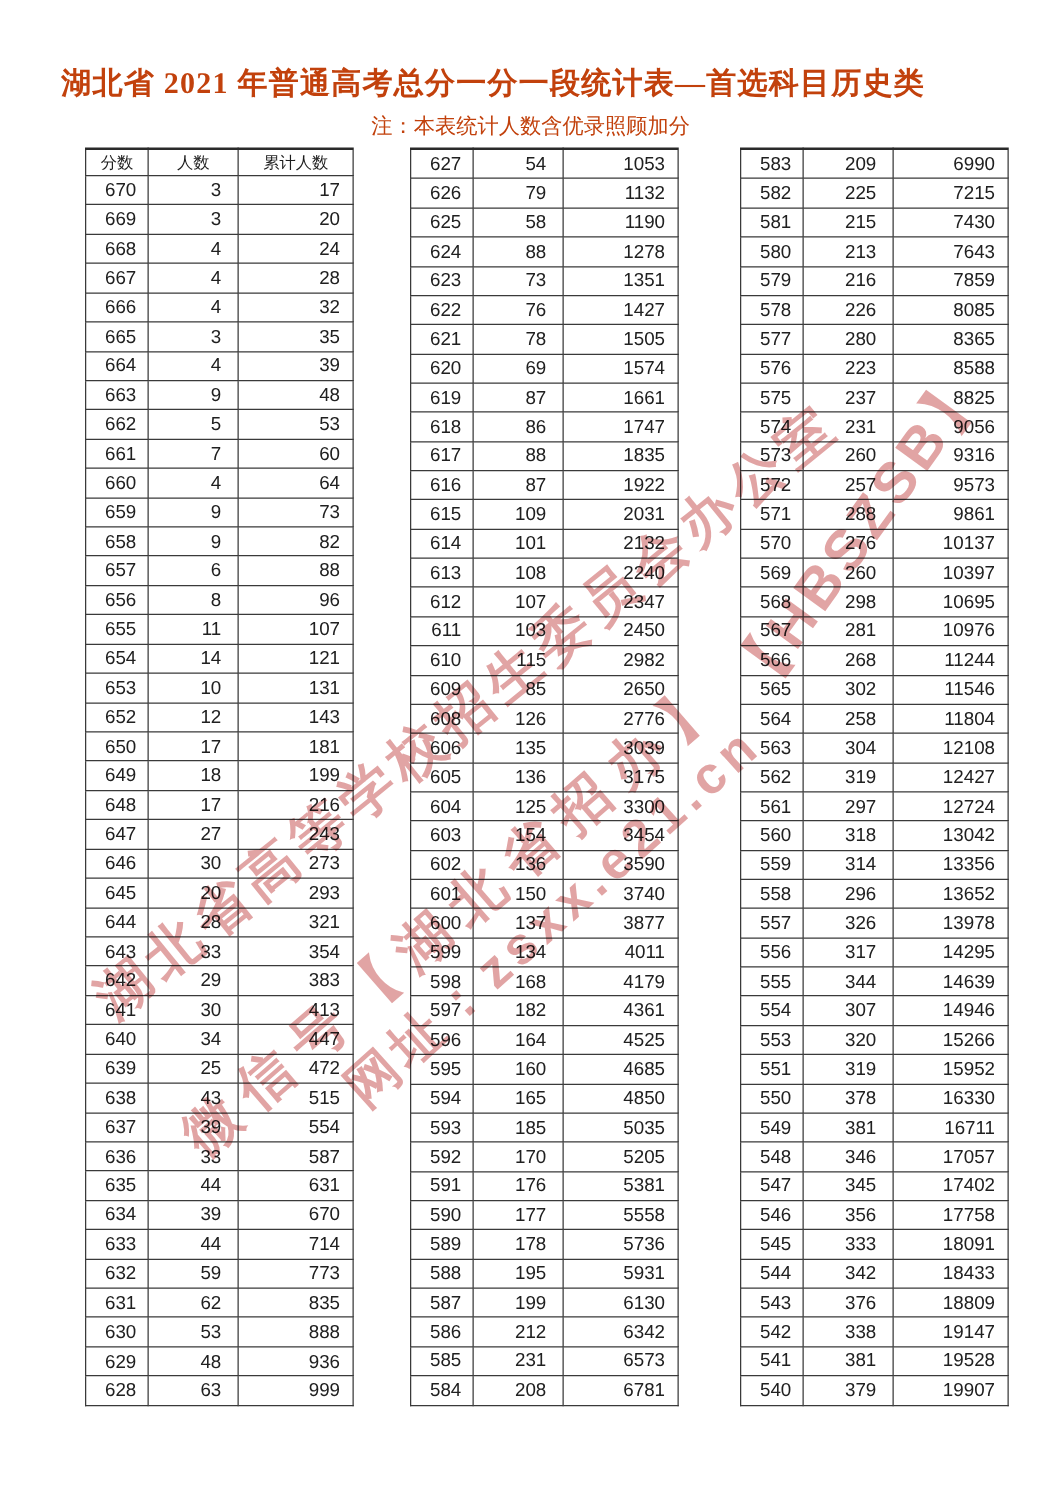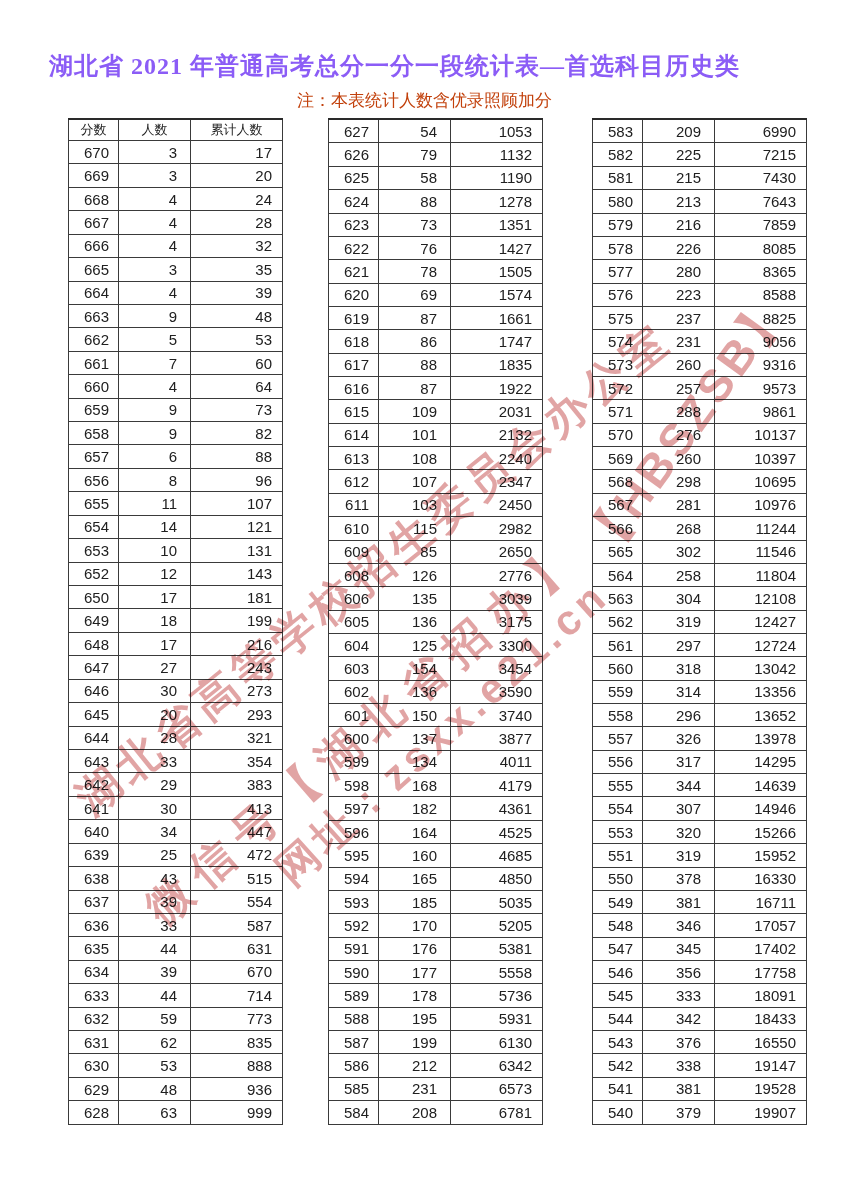--- a/index.html
+++ b/index.html
@@ -10,21 +10,21 @@
     overflow:hidden;
     font-family:"Liberation Serif","DejaVu Serif",serif;
     color:#1c1c1c;
   }
   .page{position:absolute;inset:0;}
   .title{
     position:absolute;top:50px;left:0;width:789px;
     text-align:center;
     font-size:24px;font-weight:bold;
     letter-spacing:1px;
-    color:#8b5cf6;
+    color:#c2410c;
   }
   .note{
     position:absolute;top:89px;left:0;width:849px;
     text-align:center;
     font-size:17px;
     color:#c2410c;
   }
   table.tbl{
     position:absolute;top:118px;
     border-collapse:collapse;
@@ -733,21 +733,21 @@
           <td class="c2">18091</td>
         </tr>
         <tr>
           <td class="c0">544</td>
           <td class="c1">342</td>
           <td class="c2">18433</td>
         </tr>
         <tr>
           <td class="c0">543</td>
           <td class="c1">376</td>
-          <td class="c2">16550</td>
+          <td class="c2">18809</td>
         </tr>
         <tr>
           <td class="c0">542</td>
           <td class="c1">338</td>
           <td class="c2">19147</td>
         </tr>
         <tr>
           <td class="c0">541</td>
           <td class="c1">381</td>
           <td class="c2">19528</td>

